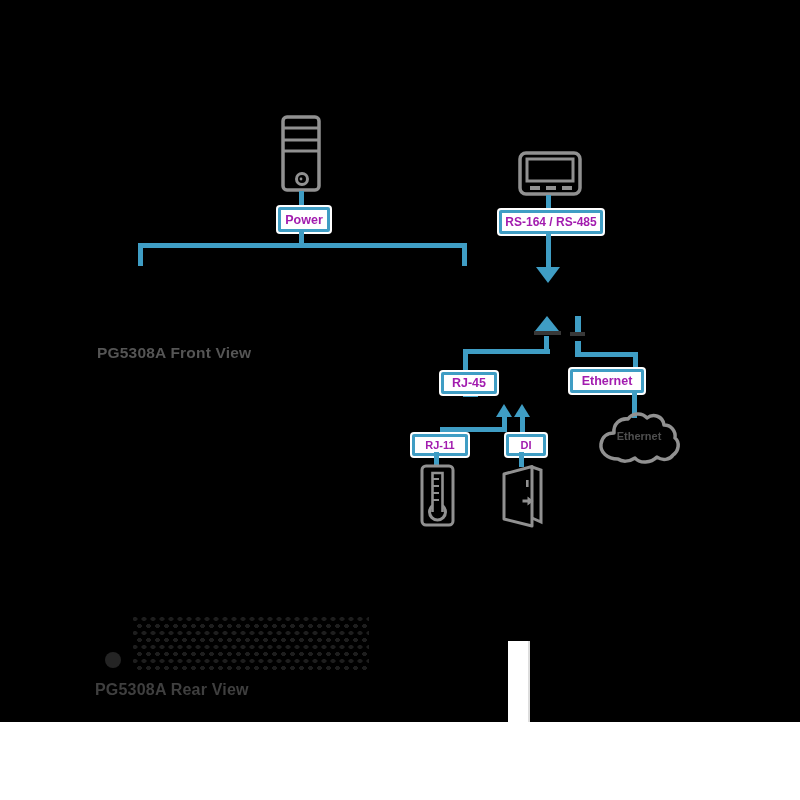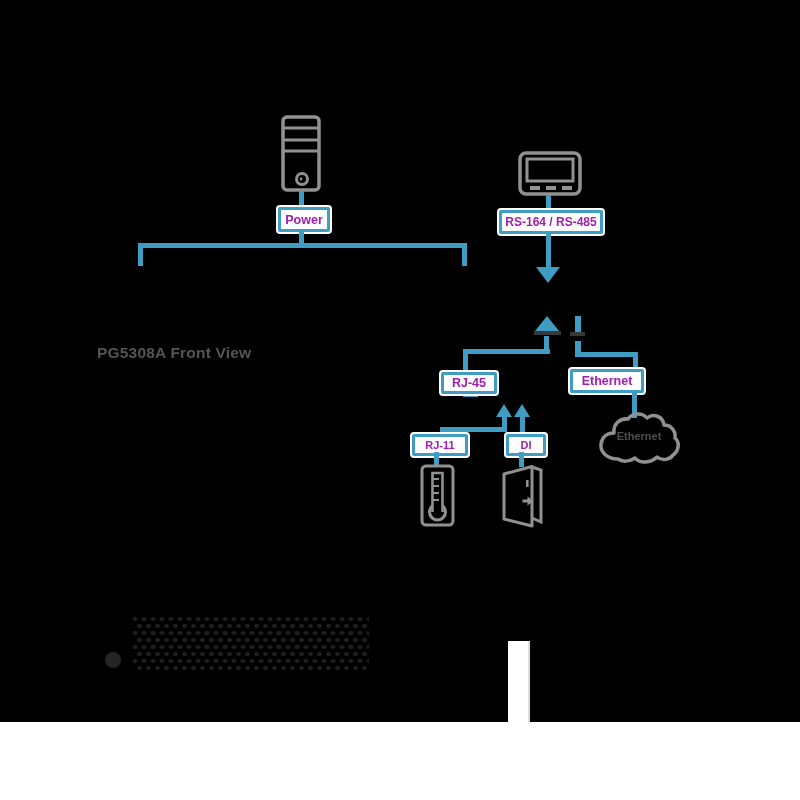--- a/index.html
+++ b/index.html
@@ -126,20 +126,21 @@
   </svg>
 
   <svg class="abs" style="left:495px;top:460px" width="50" height="70">
     <path d="M37 7 L46 10 L46 62 L37 58" fill="none" stroke="#919191" stroke-width="3"></path>
     <polygon points="9,14 37,6.5 37,66 9,59" fill="#000" stroke="#919191" stroke-width="3" stroke-linejoin="round"></polygon>
     <rect x="31" y="20" width="2.6" height="7" fill="#919191"></rect>
     <path d="M27.5 39.5 h5 v-3 l6 4.5 -6 4.5 v-3 h-5 z" fill="#919191"></path>
   </svg>
 
   <div class="cap" style="left:97px;top:344px;font-size:15.5px;color:#555">PG5308A Front View</div>
+  <div class="cap" style="left:95px;top:681px;font-size:16px;color:#3f3f3f">PG5308A Rear View</div>
 
   <div class="dots" style="left:133px;top:617px;width:236px;height:53px"></div>
   <div class="abs" style="left:105px;top:652px;width:16px;height:16px;border-radius:50%;background:#242424"></div>
 
   <div class="whiteblock" style="left:508px;top:641px;width:20px;height:82px;border-right:2px solid #ddd"></div>
   <div class="whiteblock" style="left:0px;top:722px;width:800px;height:78px"></div>
 
 </div>
 
 </body></html>

